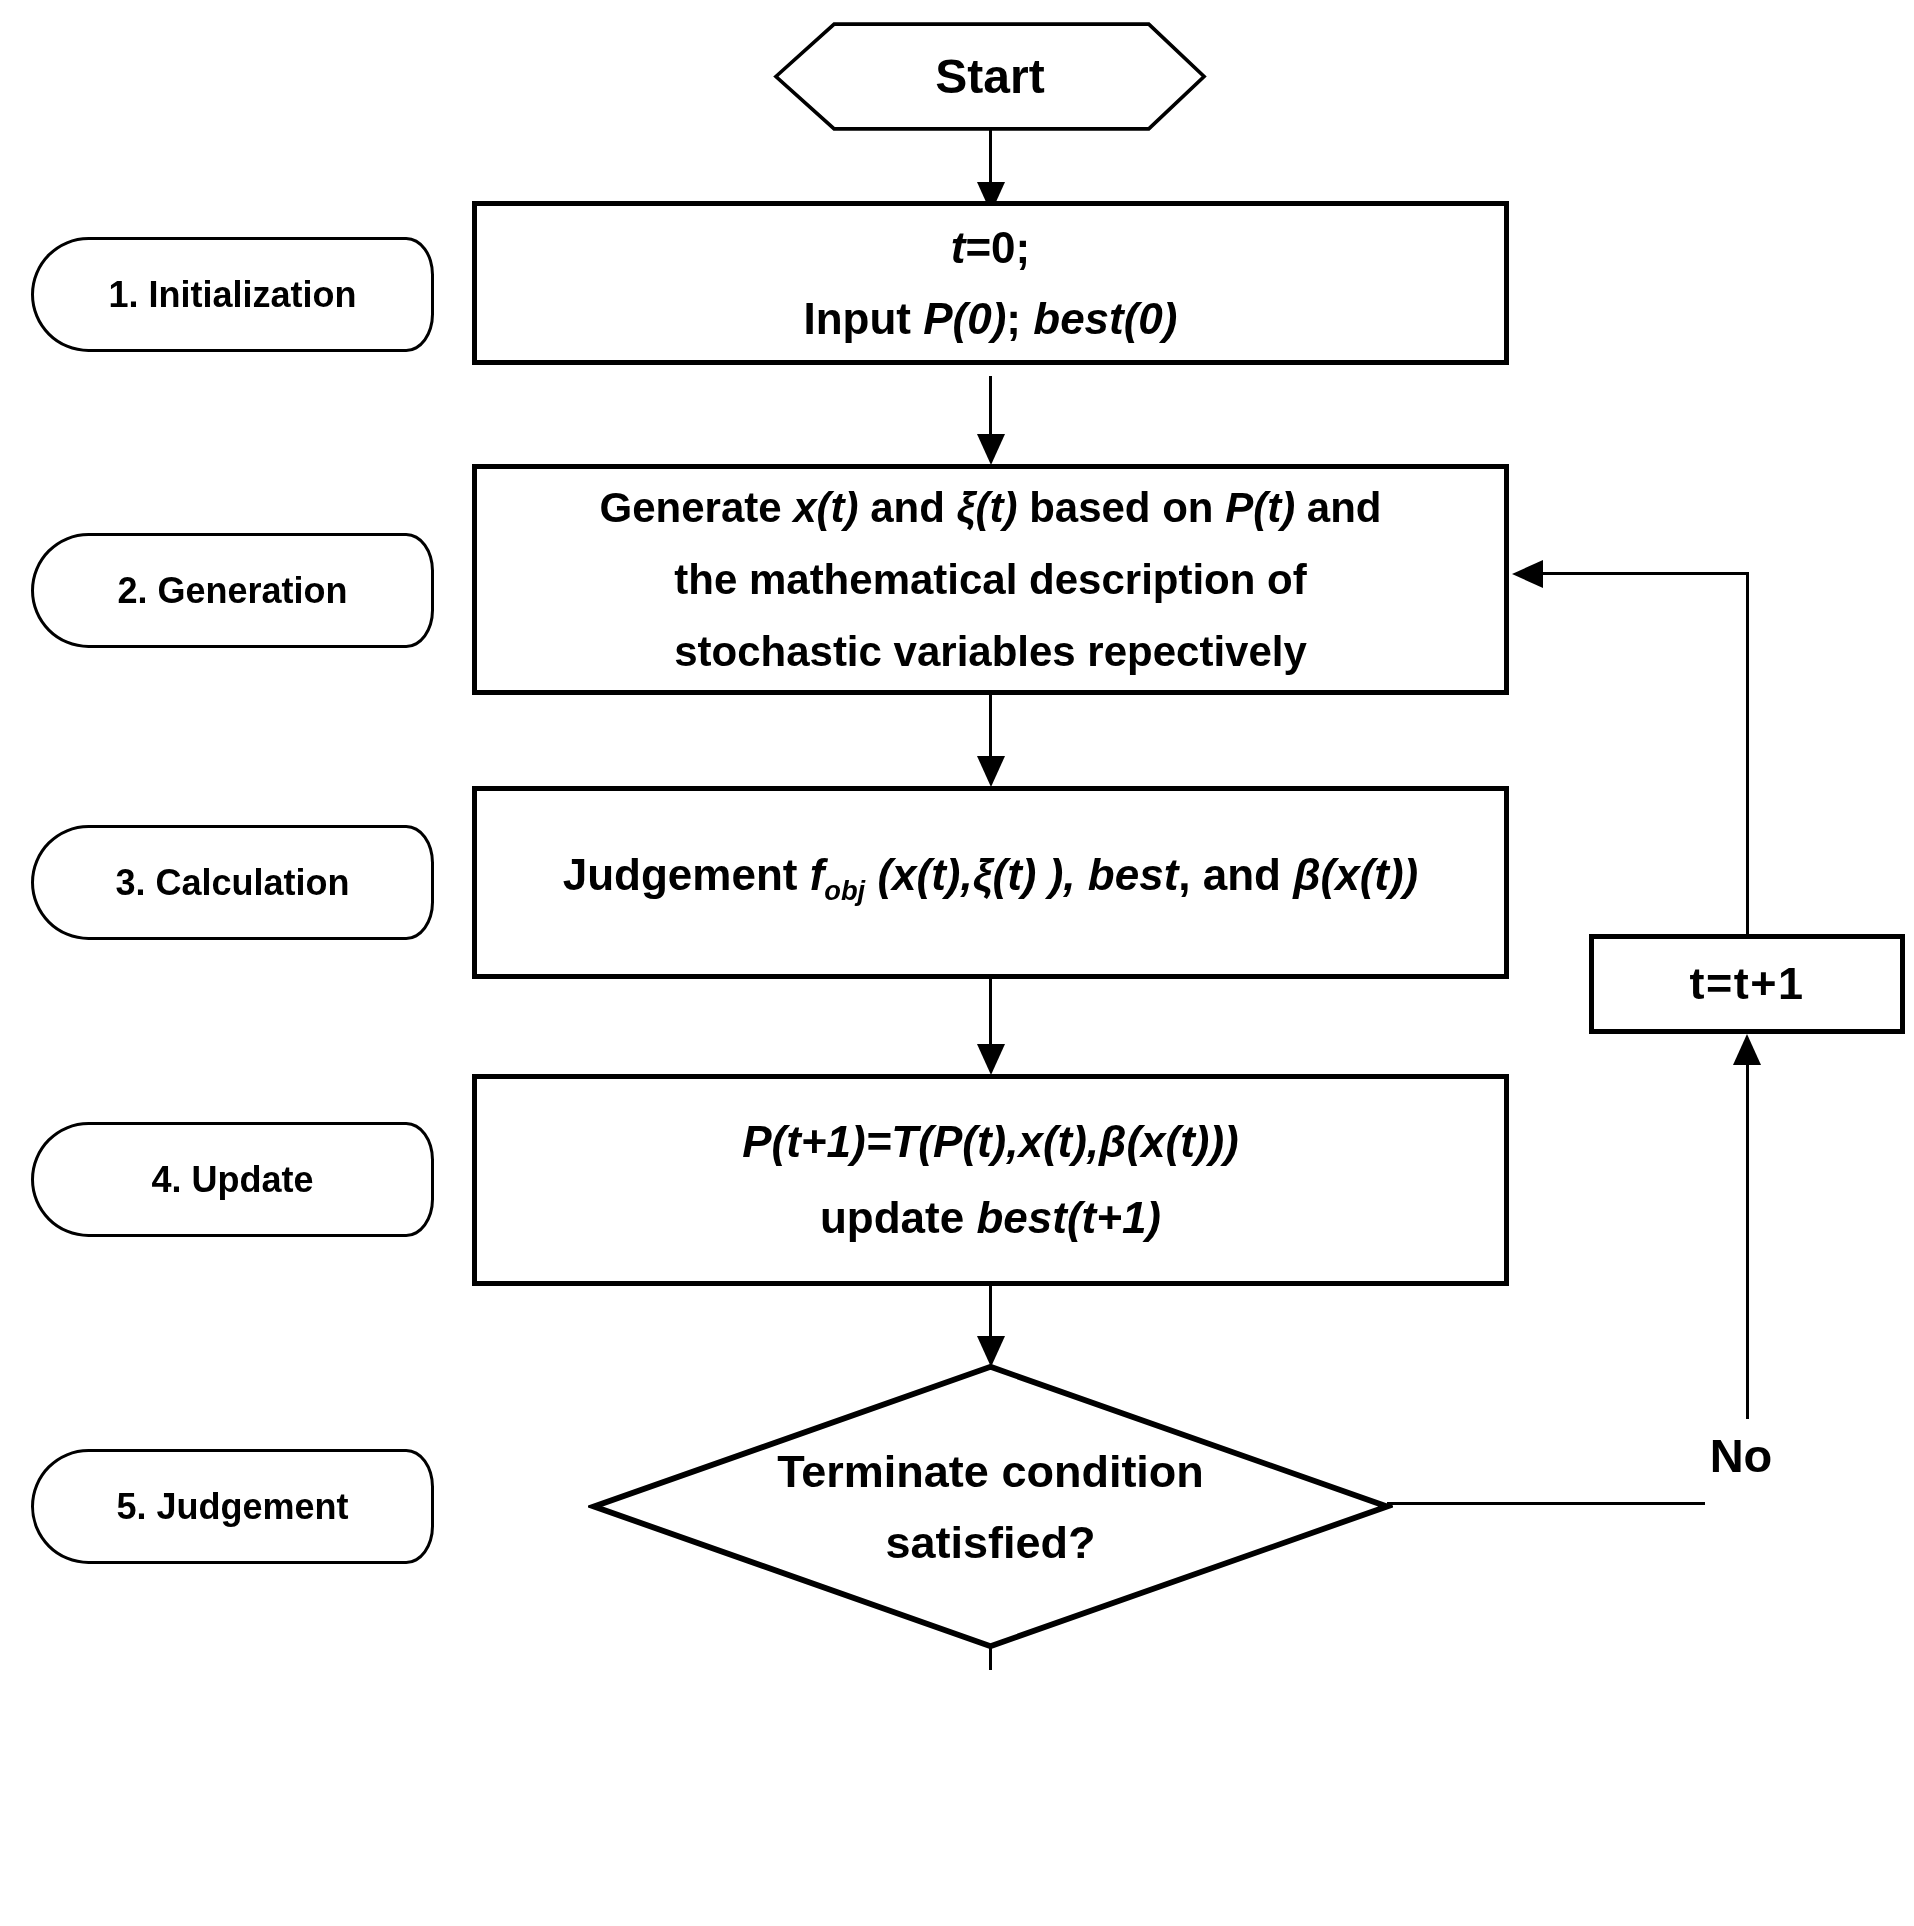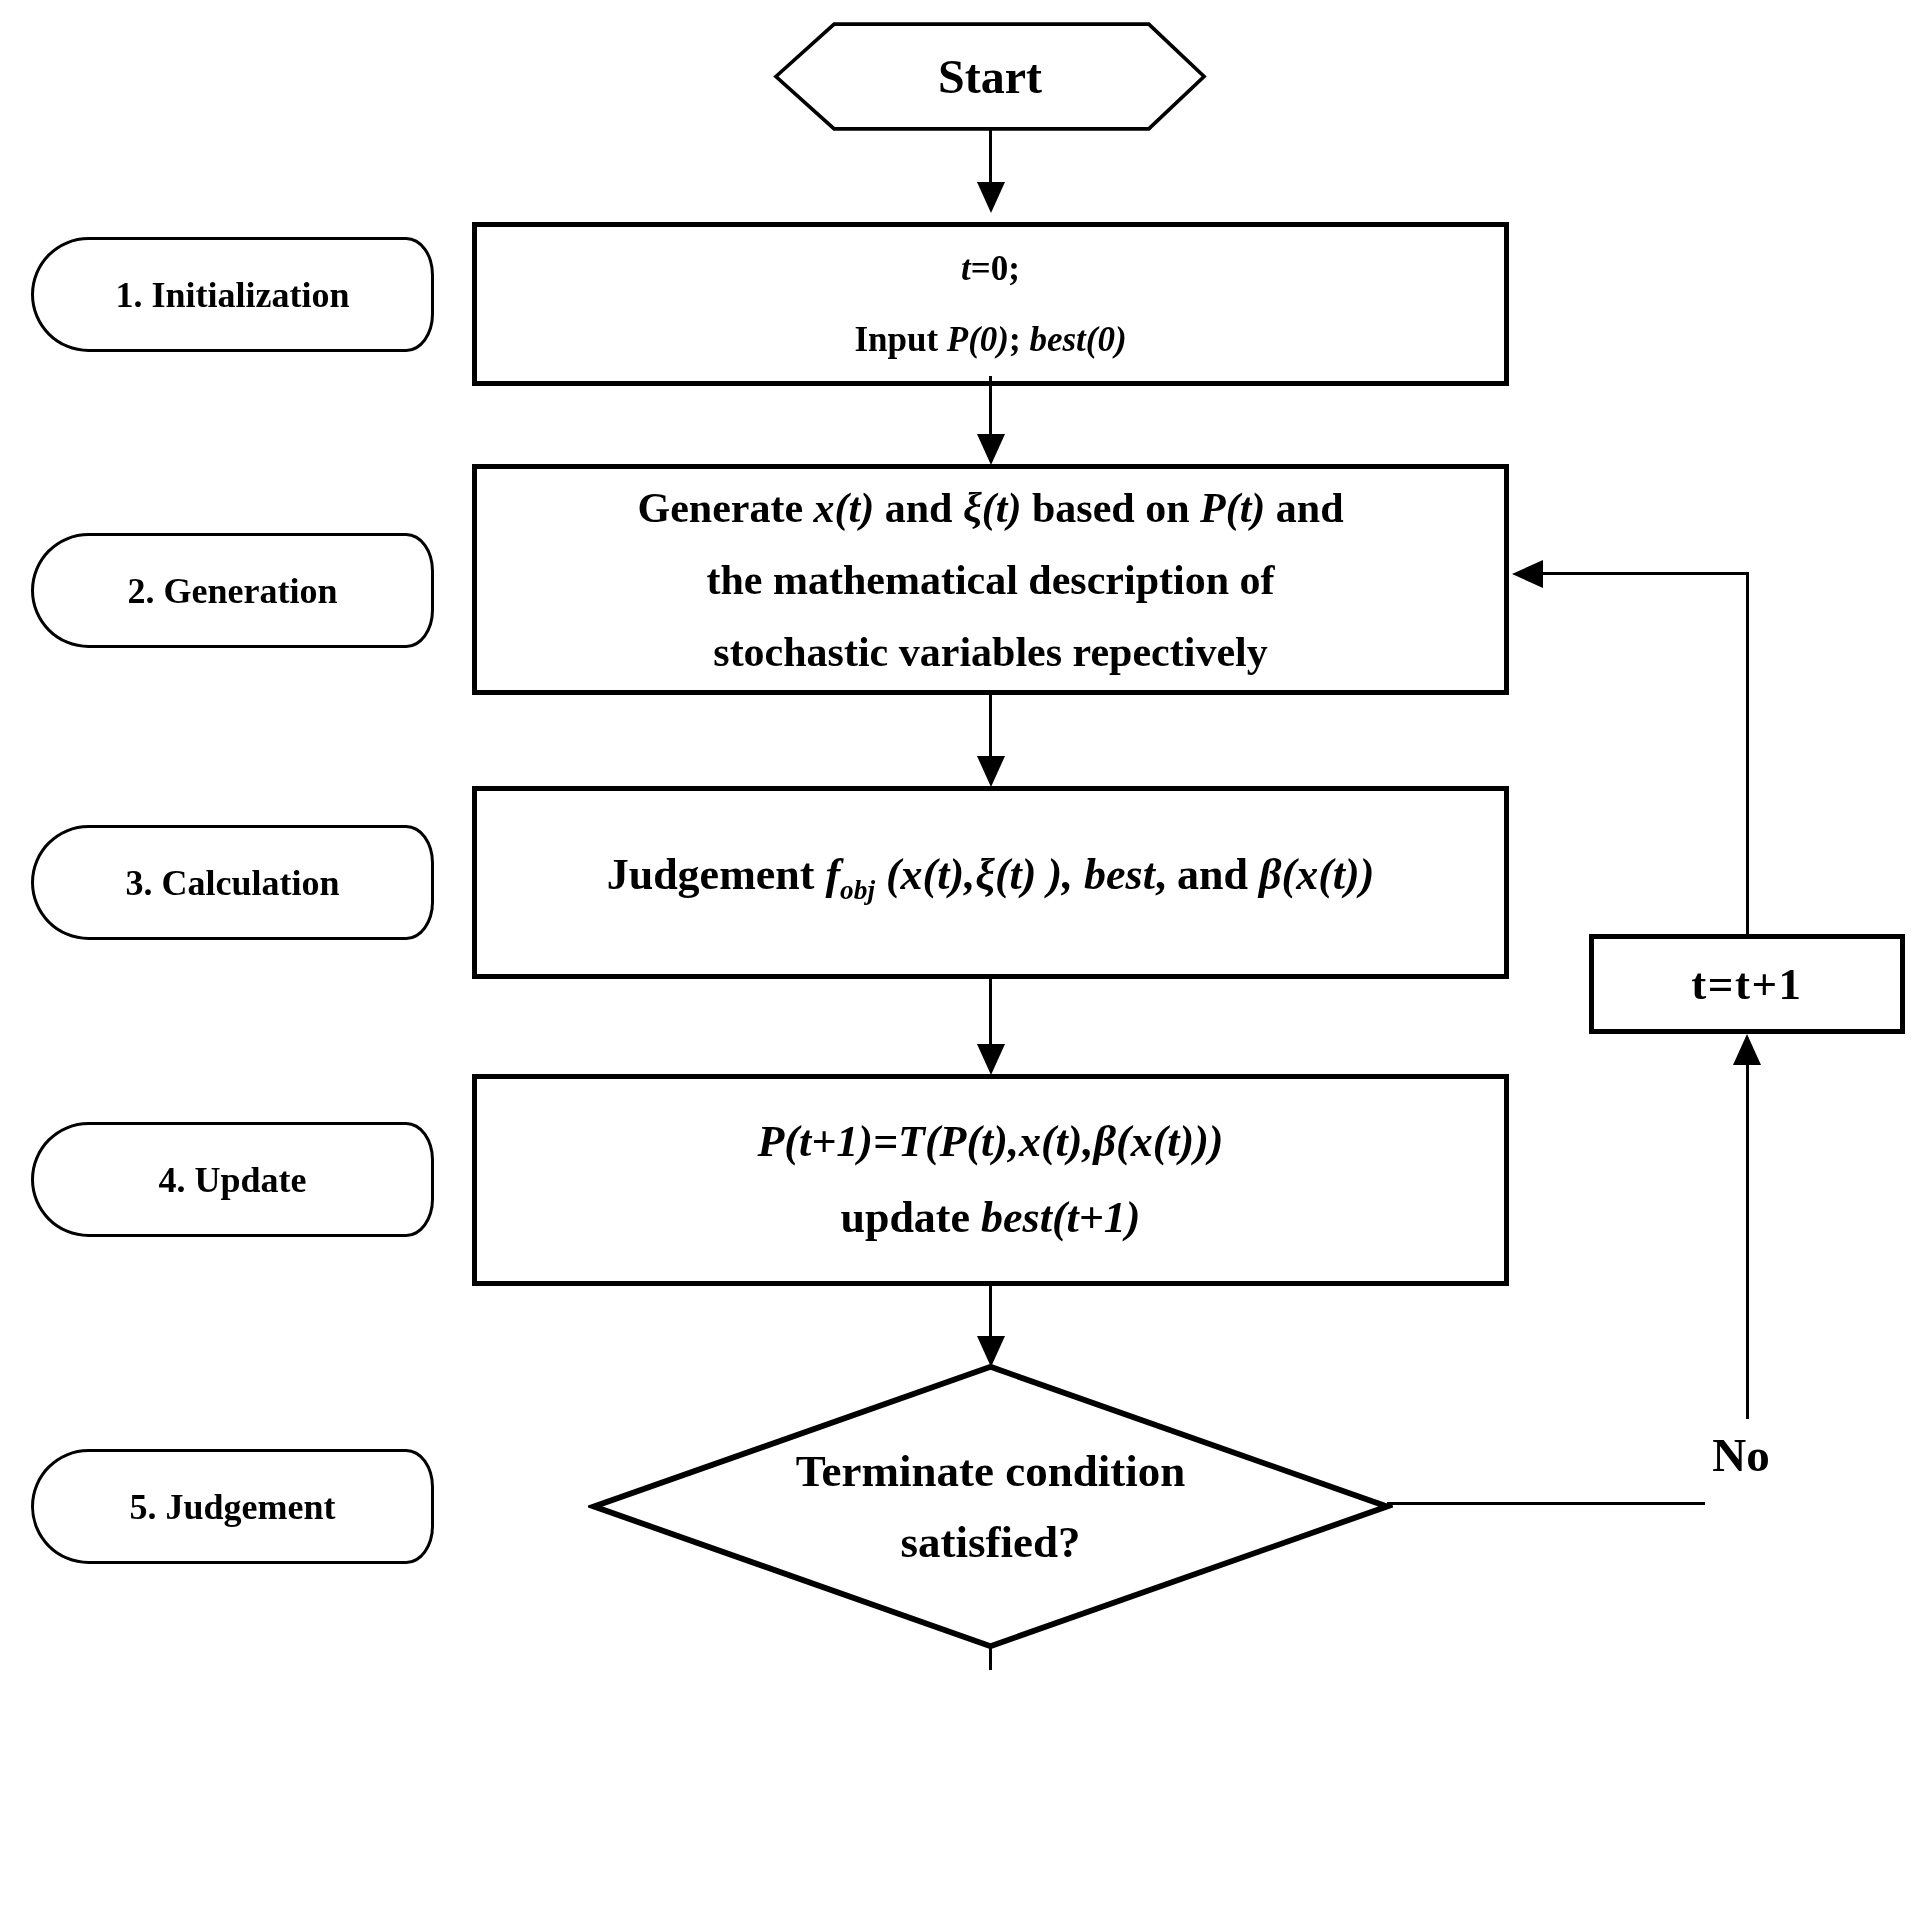--- a/index.html
+++ b/index.html
@@ -1,23 +1,23 @@
 <!DOCTYPE html>
 <html style="font-size:11.6px"><head>
 <meta charset="utf-8">
 <style>
   html,body{margin:0;padding:0;background:#ffffff;}
   #canvas{
     position:relative;width:1914px;height:1670px;background:#ffffff;
-    font-family:Liberation Serif, serif;font-weight:bold;color:#000;
+    font-family:Liberation Sans, sans-serif;font-weight:bold;color:#000;
   }
   .node{position:absolute;box-sizing:border-box;background:#fff;}
   .procbox{border:5.8px solid #000;left:472px;width:1037px;display:flex;flex-direction:column;align-items:center;justify-content:center;text-align:center;}
   .procbox .ln{white-space:nowrap;}
-  .box1{top:222px;height:164px;font-size:35px;line-height:71px;}
+  .box1{top:201px;height:164px;font-size:44px;line-height:71px;}
   .box2{top:464px;height:231px;font-size:42px;line-height:72px;}
   .box3{top:786px;height:193px;font-size:44px;line-height:66px;}
   .box4{top:1074px;height:212px;font-size:44px;line-height:76px;}
   .tbox{border:5.8px solid #000;left:1589px;top:934px;width:316px;height:100px;
         display:flex;align-items:center;justify-content:center;font-size:45px;letter-spacing:1.5px;}
   .endnode{border:5.8px solid #000;border-radius:66px;left:871px;top:1778px;width:240px;height:127px;
         display:flex;align-items:center;justify-content:center;font-size:48px;}
   .step-label{position:absolute;box-sizing:border-box;left:31px;width:403px;height:115px;
         border:3.6px solid #000;border-radius:58px 28px 28px 58px / 58px 38px 38px 58px;
         display:flex;align-items:center;justify-content:center;font-size:36px;background:#fff;}

